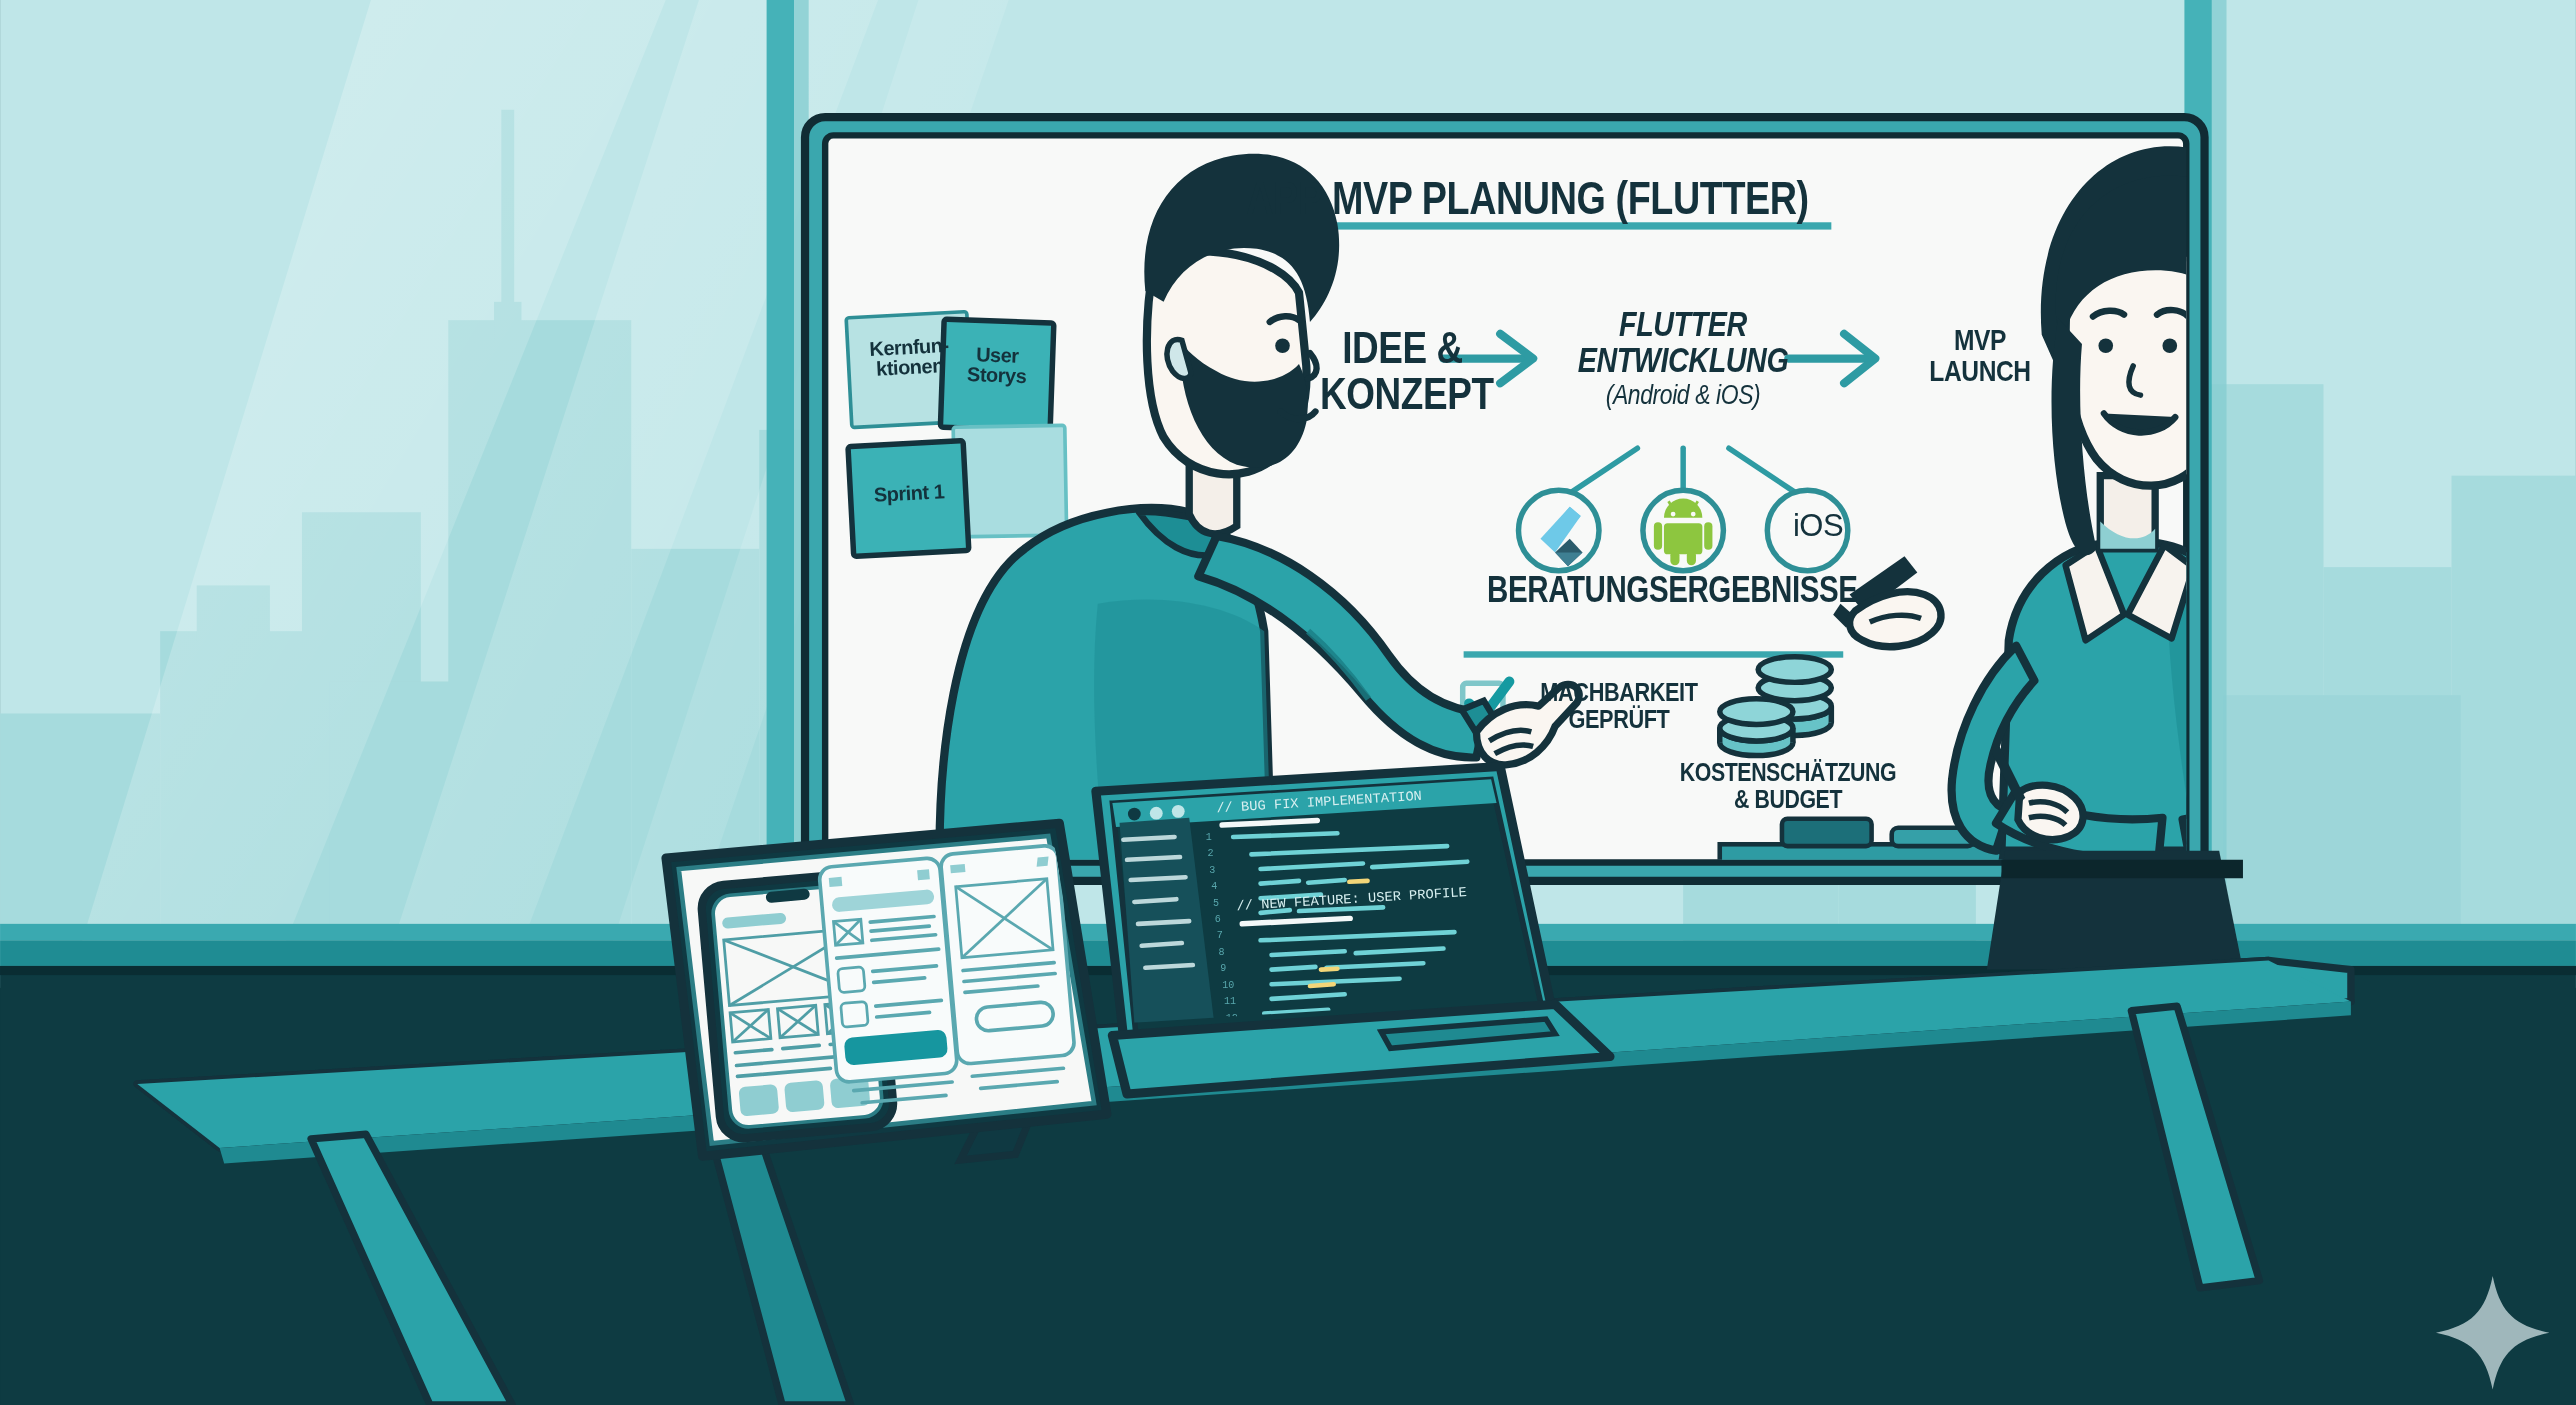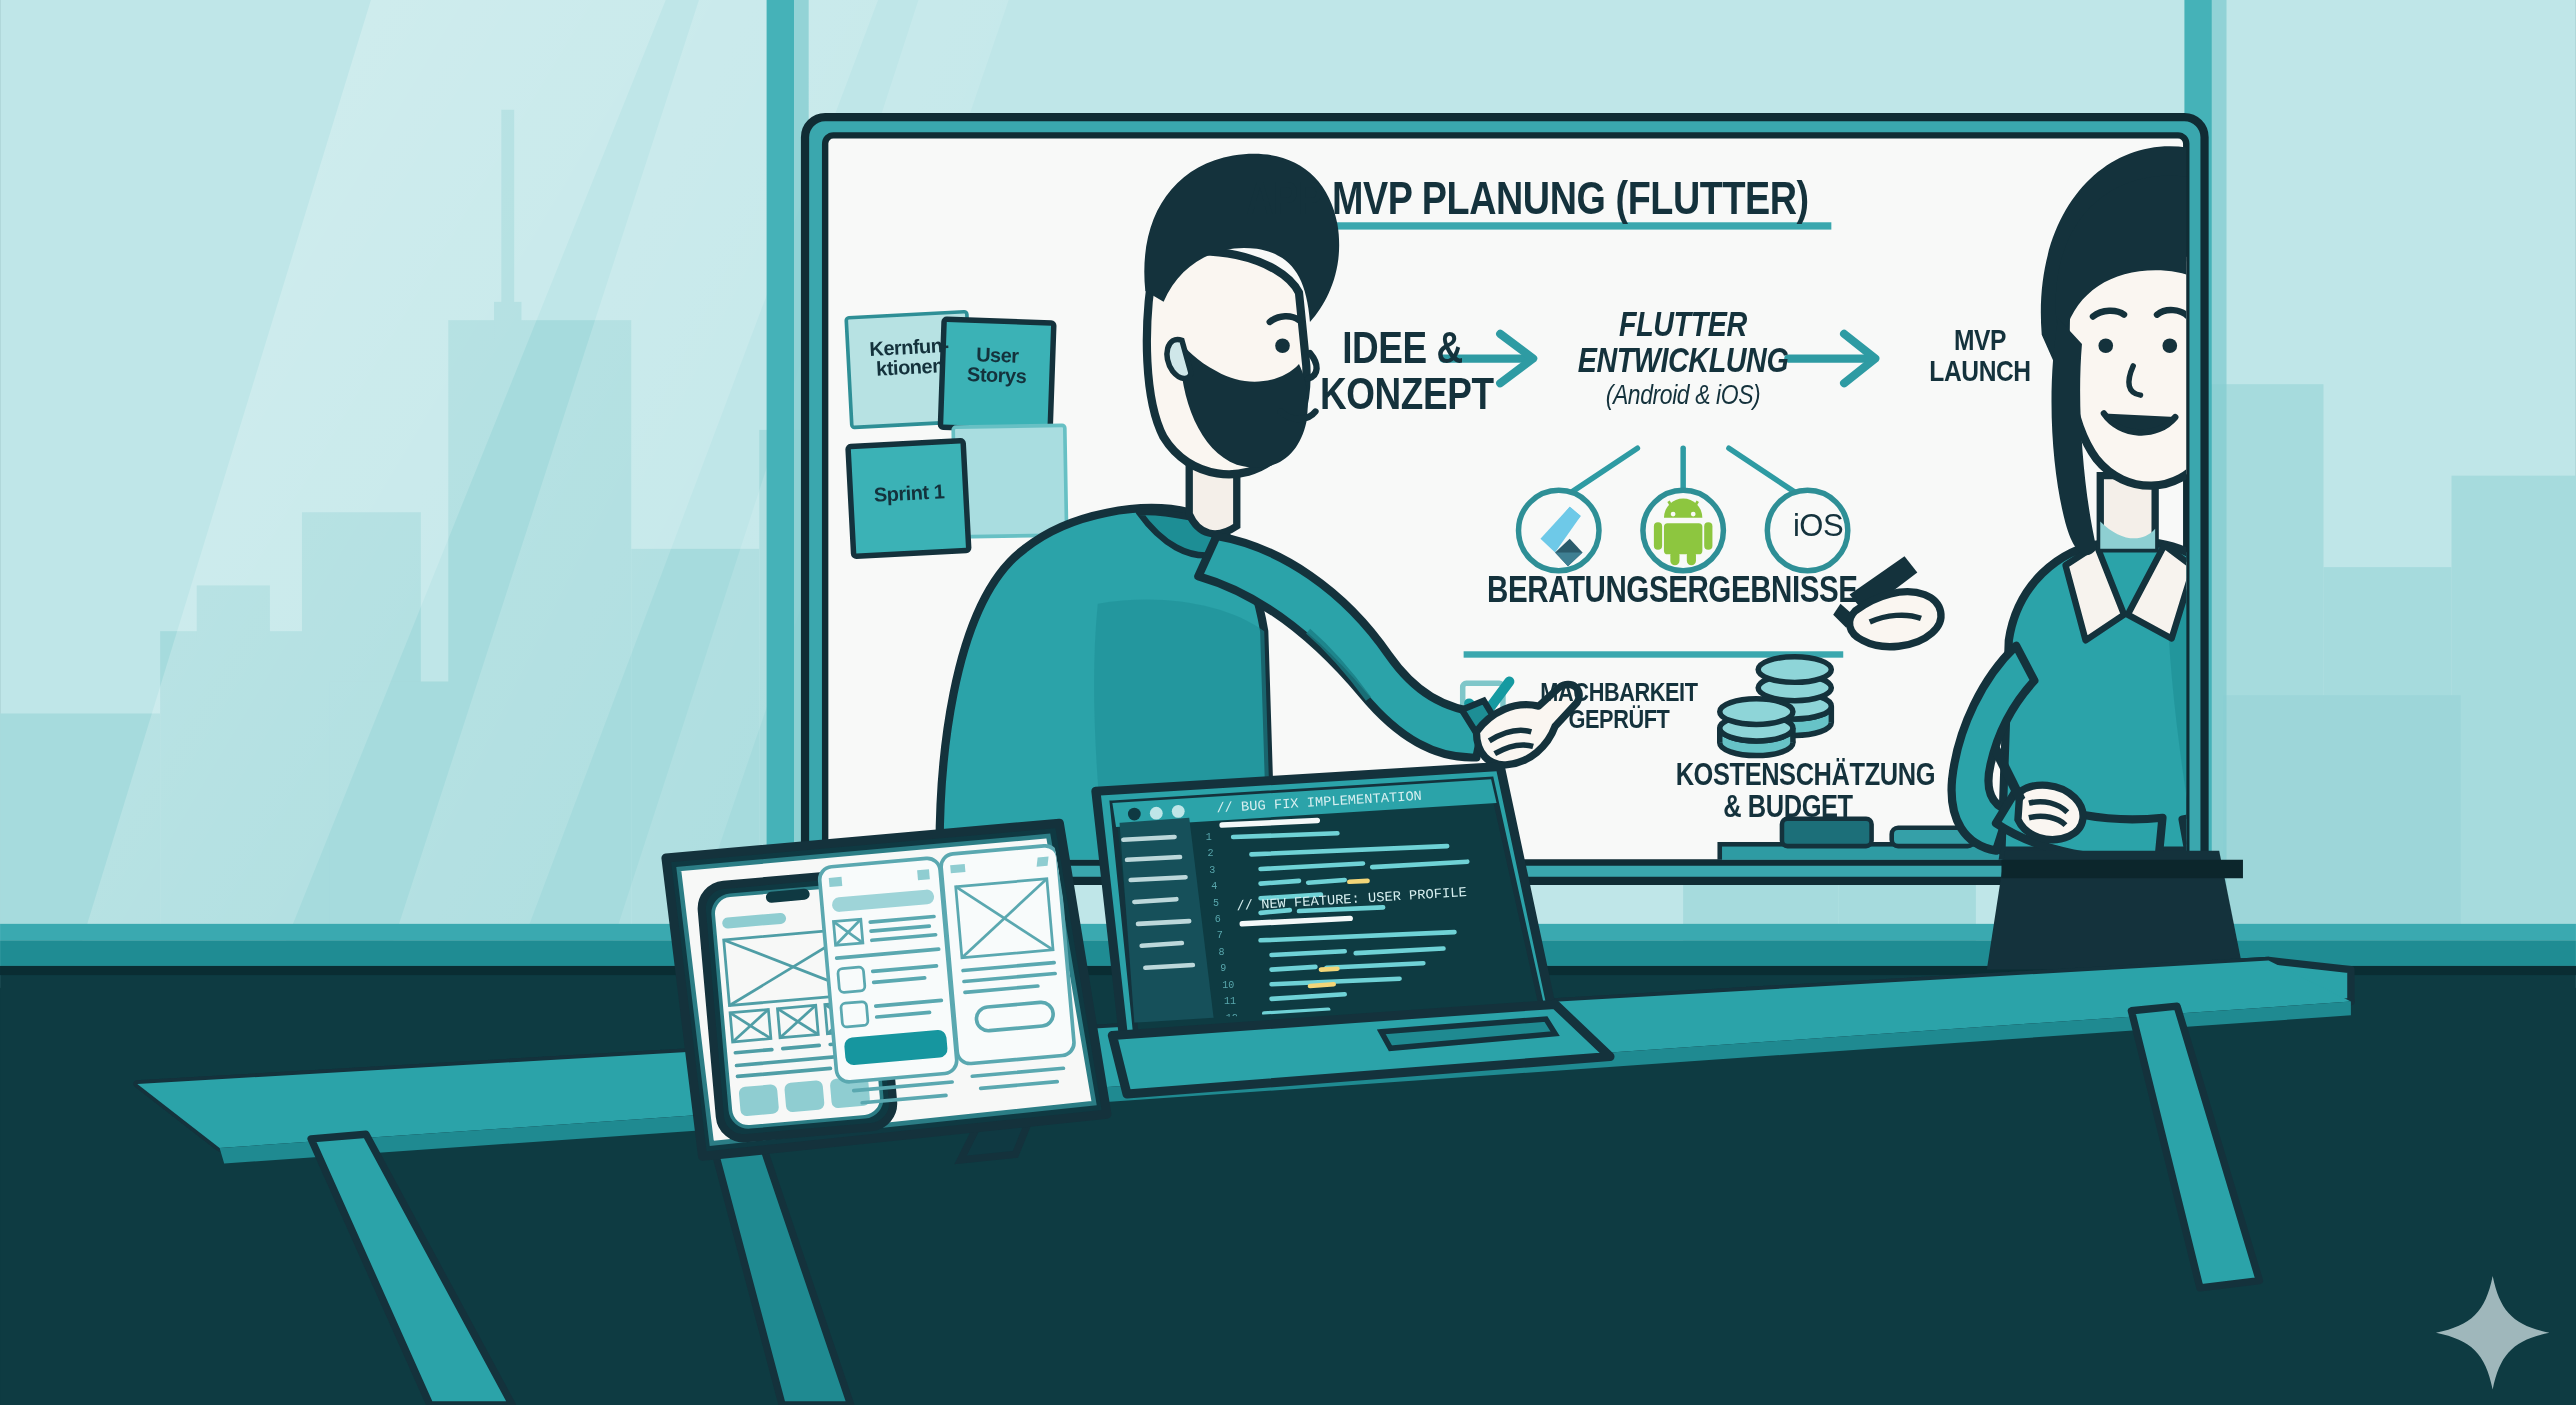--- a/index.html
+++ b/index.html
@@ -519,21 +519,21 @@
 
 <div class="ov" style="left:1450px; top:572px; width:412px; font-size:36px;">
   <span class="cond">BERATUNGSERGEBNISSE</span>
 </div>
 
 <div class="ov" style="left:1509px; top:679px; width:220px; font-size:26.5px;text-align:center;">
   <span class="cond">MACHBARKEIT</span>
   <span class="cond">GEPRÜFT</span>
 </div>
 
-<div class="ov" style="left:1651px; top:759px; width:274px; font-size:31px;">
+<div class="ov" style="left:1651px; top:759px; width:274px; font-size:26px;">
   <span class="cond">KOSTENSCHÄTZUNG</span>
   <span class="cond">&amp; BUDGET</span>
 </div>
 
 <div class="ov" style="left:851px; top:337px; width:117px; font-size:20px; transform:rotate(-3deg);">
   <span>Kernfun-</span>
   <span style="display:block;">ktionen</span>
 </div>
 
 <div class="ov" style="left:944px; top:345px; width:106px; font-size:20px; transform:rotate(2deg);">

